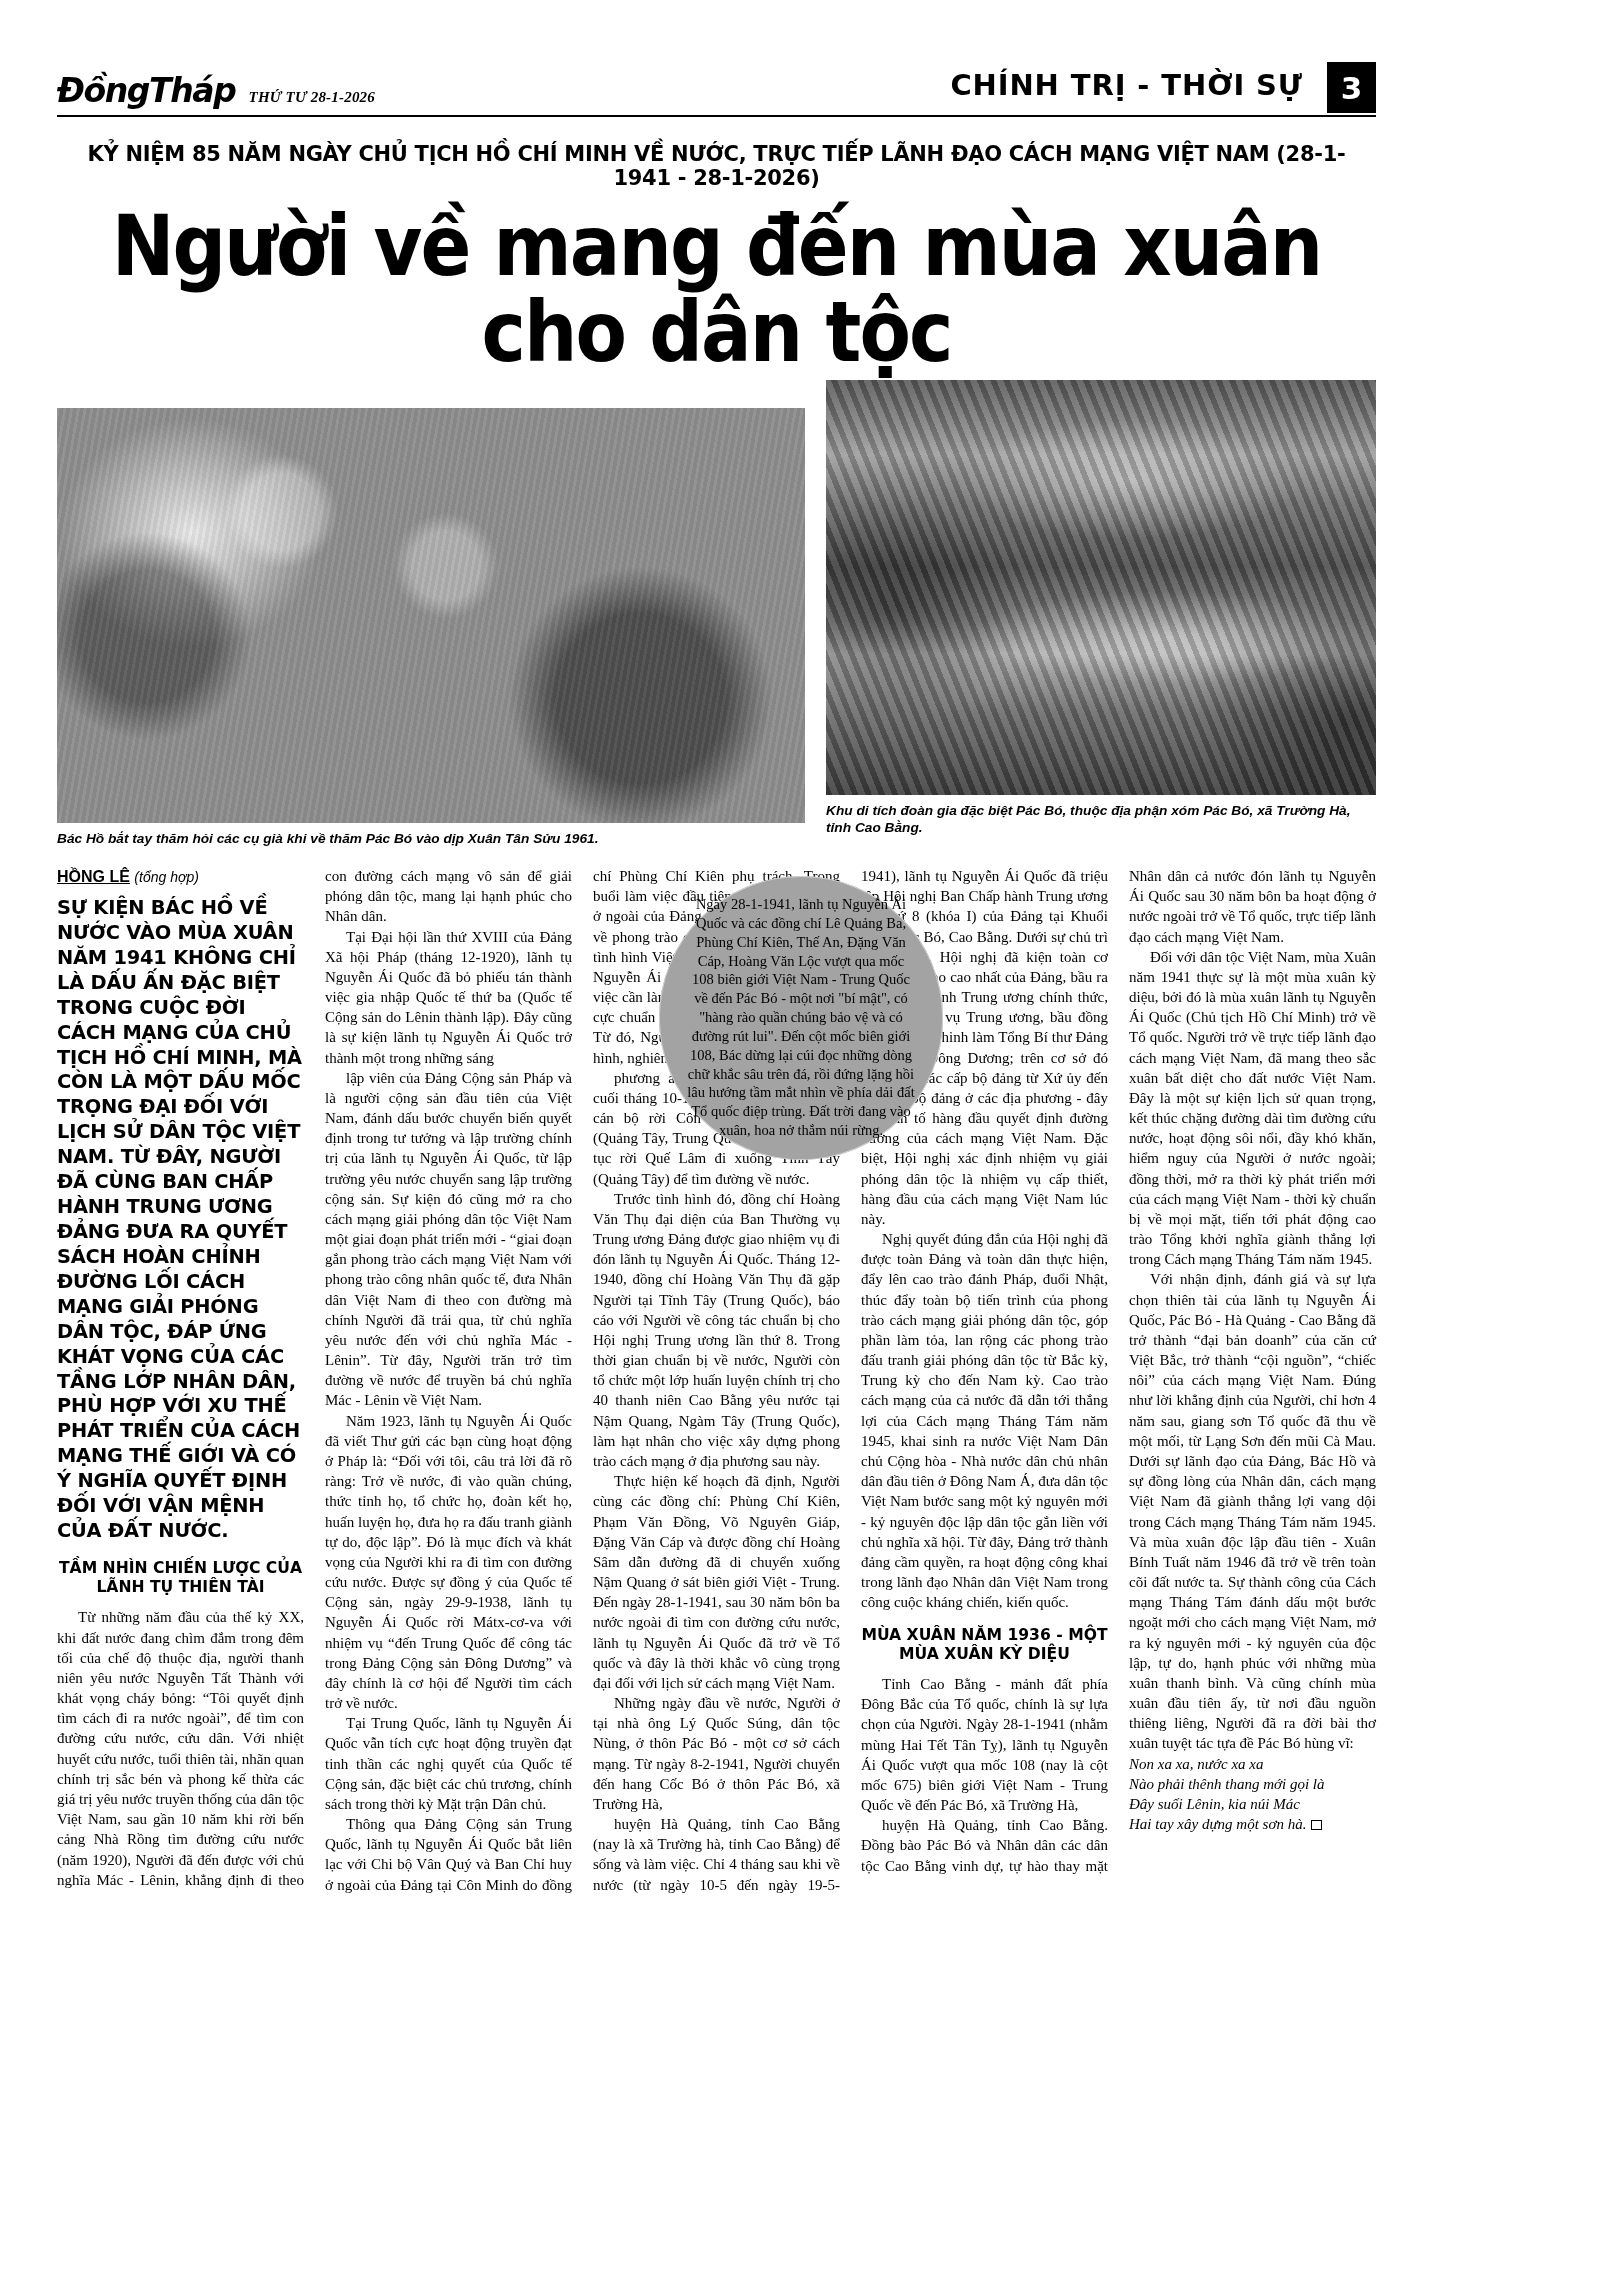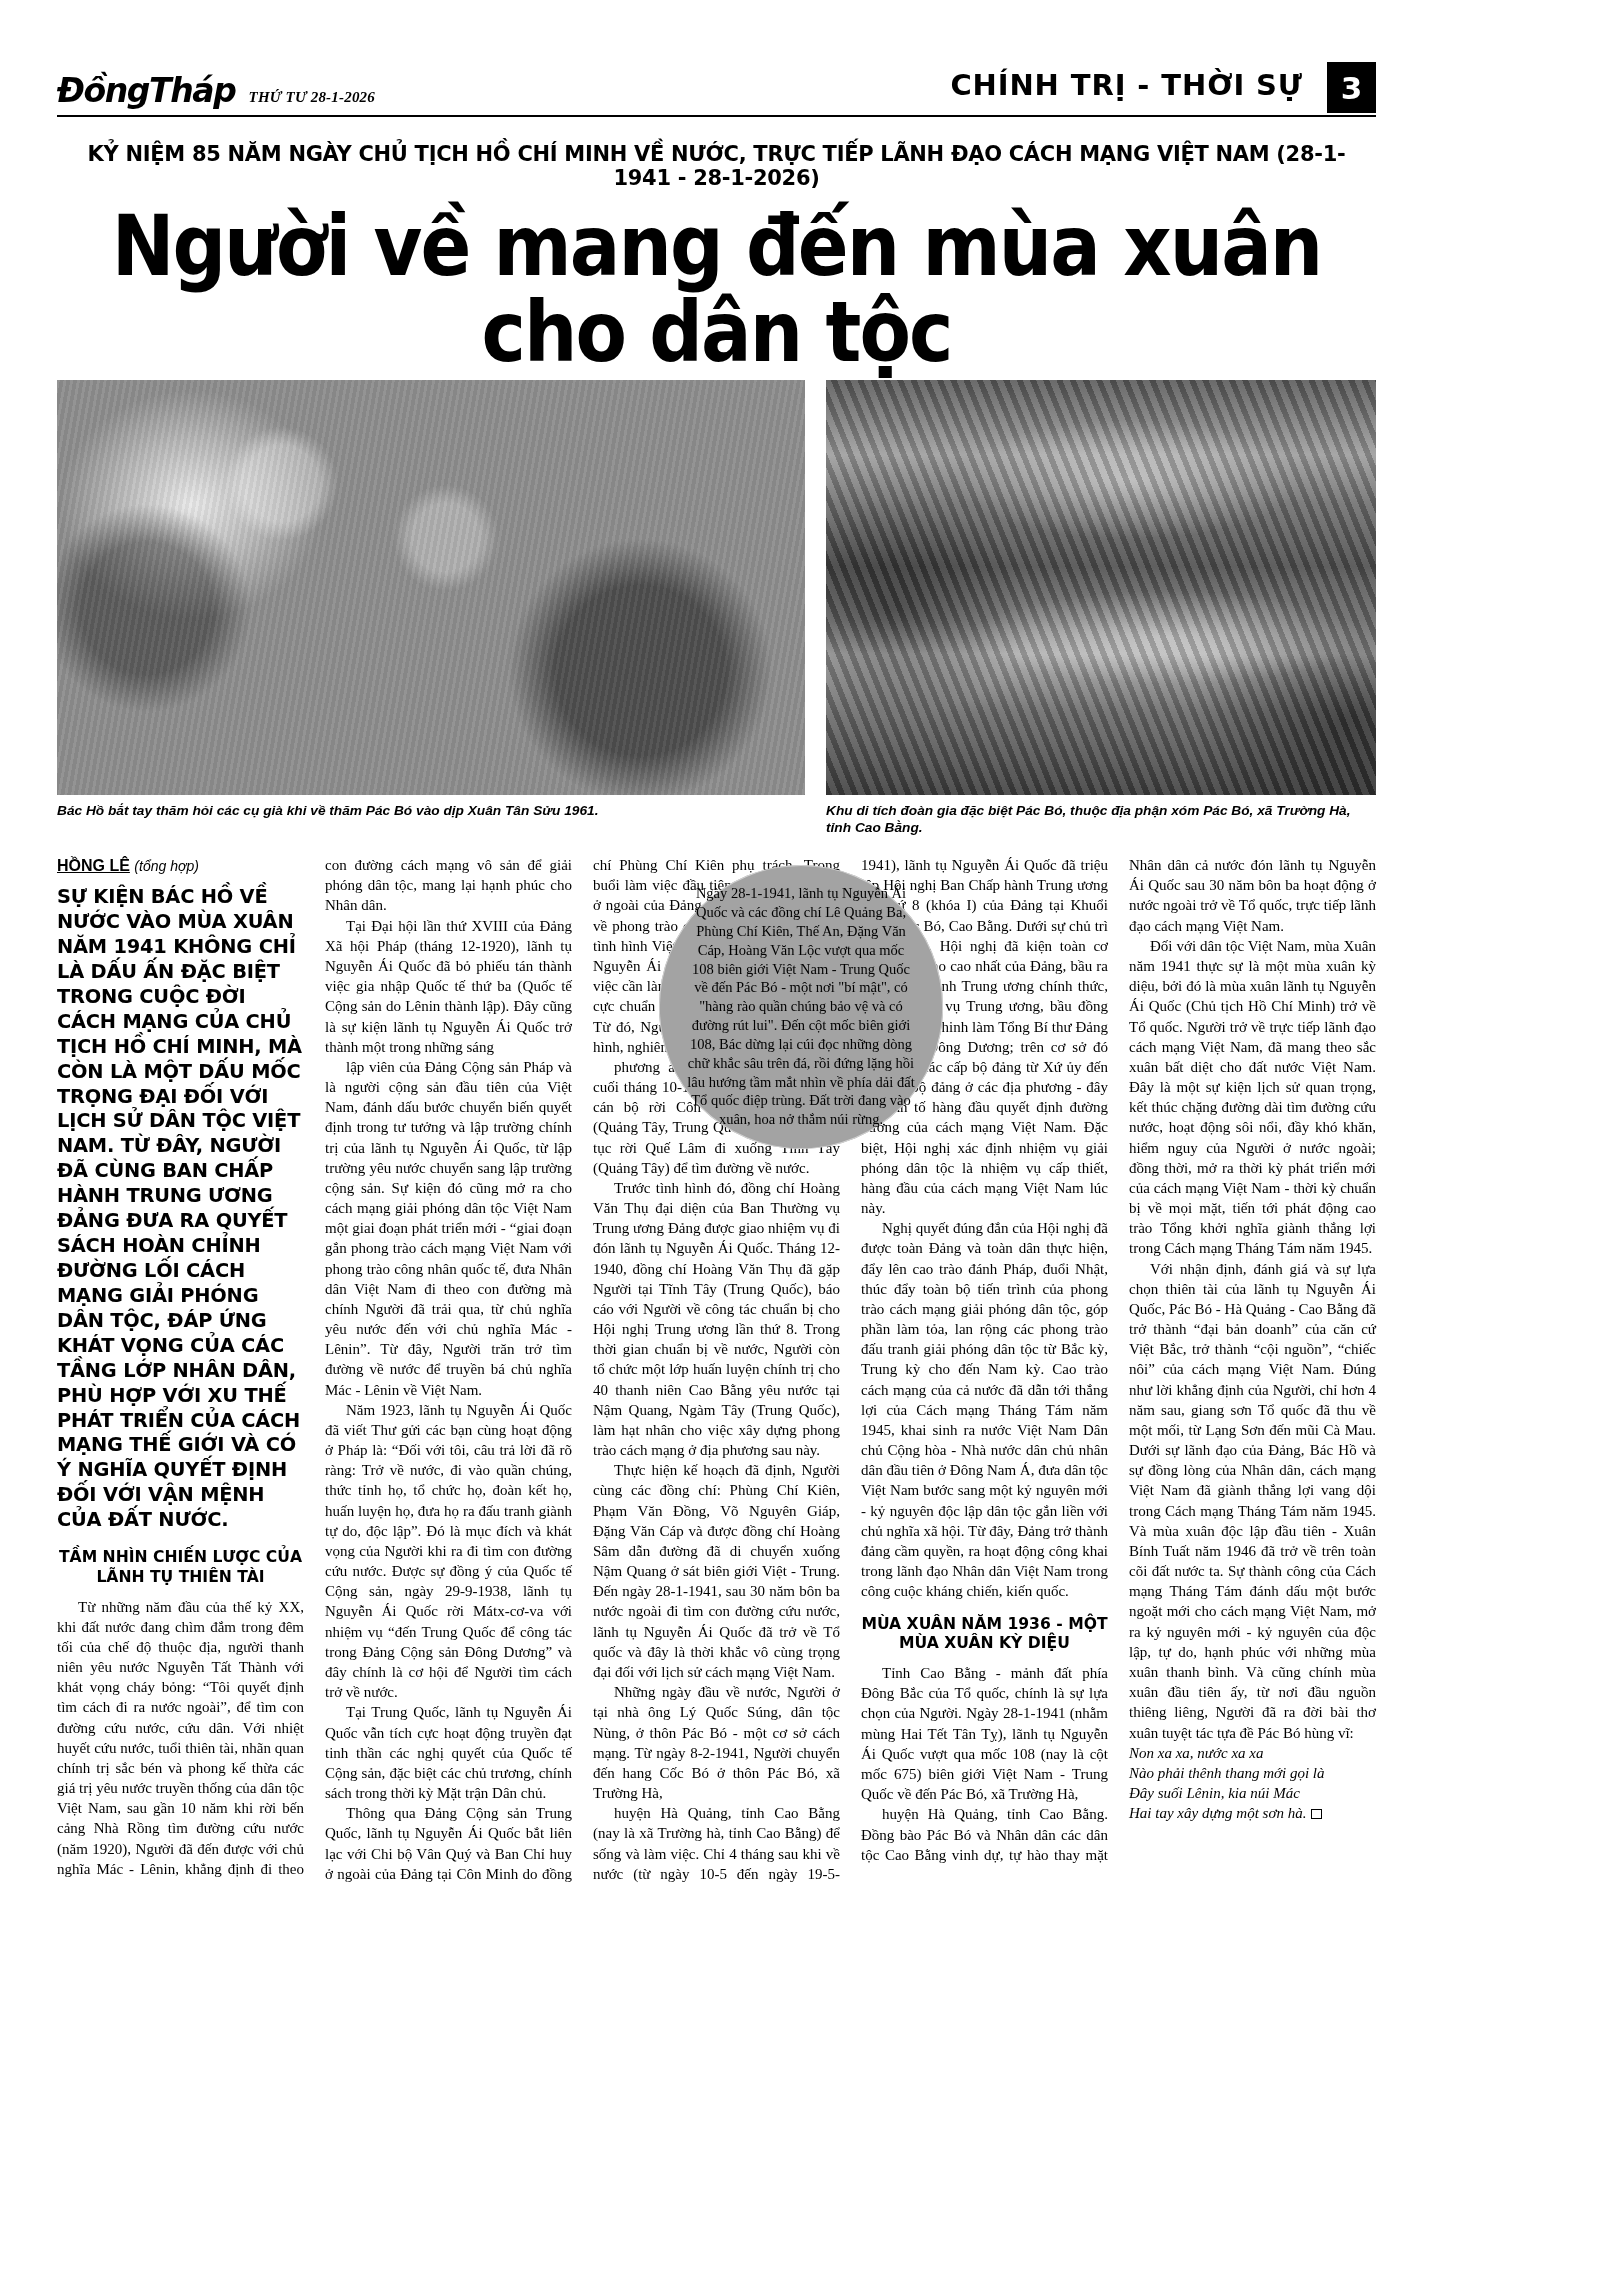--- a/index.html
+++ b/index.html
@@ -86,21 +86,21 @@
     margin-bottom: 24.6px;
   }
 
   
   .photos {
     display: flex;
     gap: 21px;
     margin-top: 13.2px;
   }
   .photo-block { flex: 1; }
-  .photo-block.left { flex: 0 0 748px; }
+  .photo-block.left { flex: 0 0 748px; margin-top: 28px; }
   .photo-block.right { flex: 1; }
   .photo {
     width: 100%;
     height: 415px;
     position: relative;
     overflow: hidden;
     filter: grayscale(1);
   }
   .photo-caption {
     font-family: "Liberation Sans", sans-serif;

